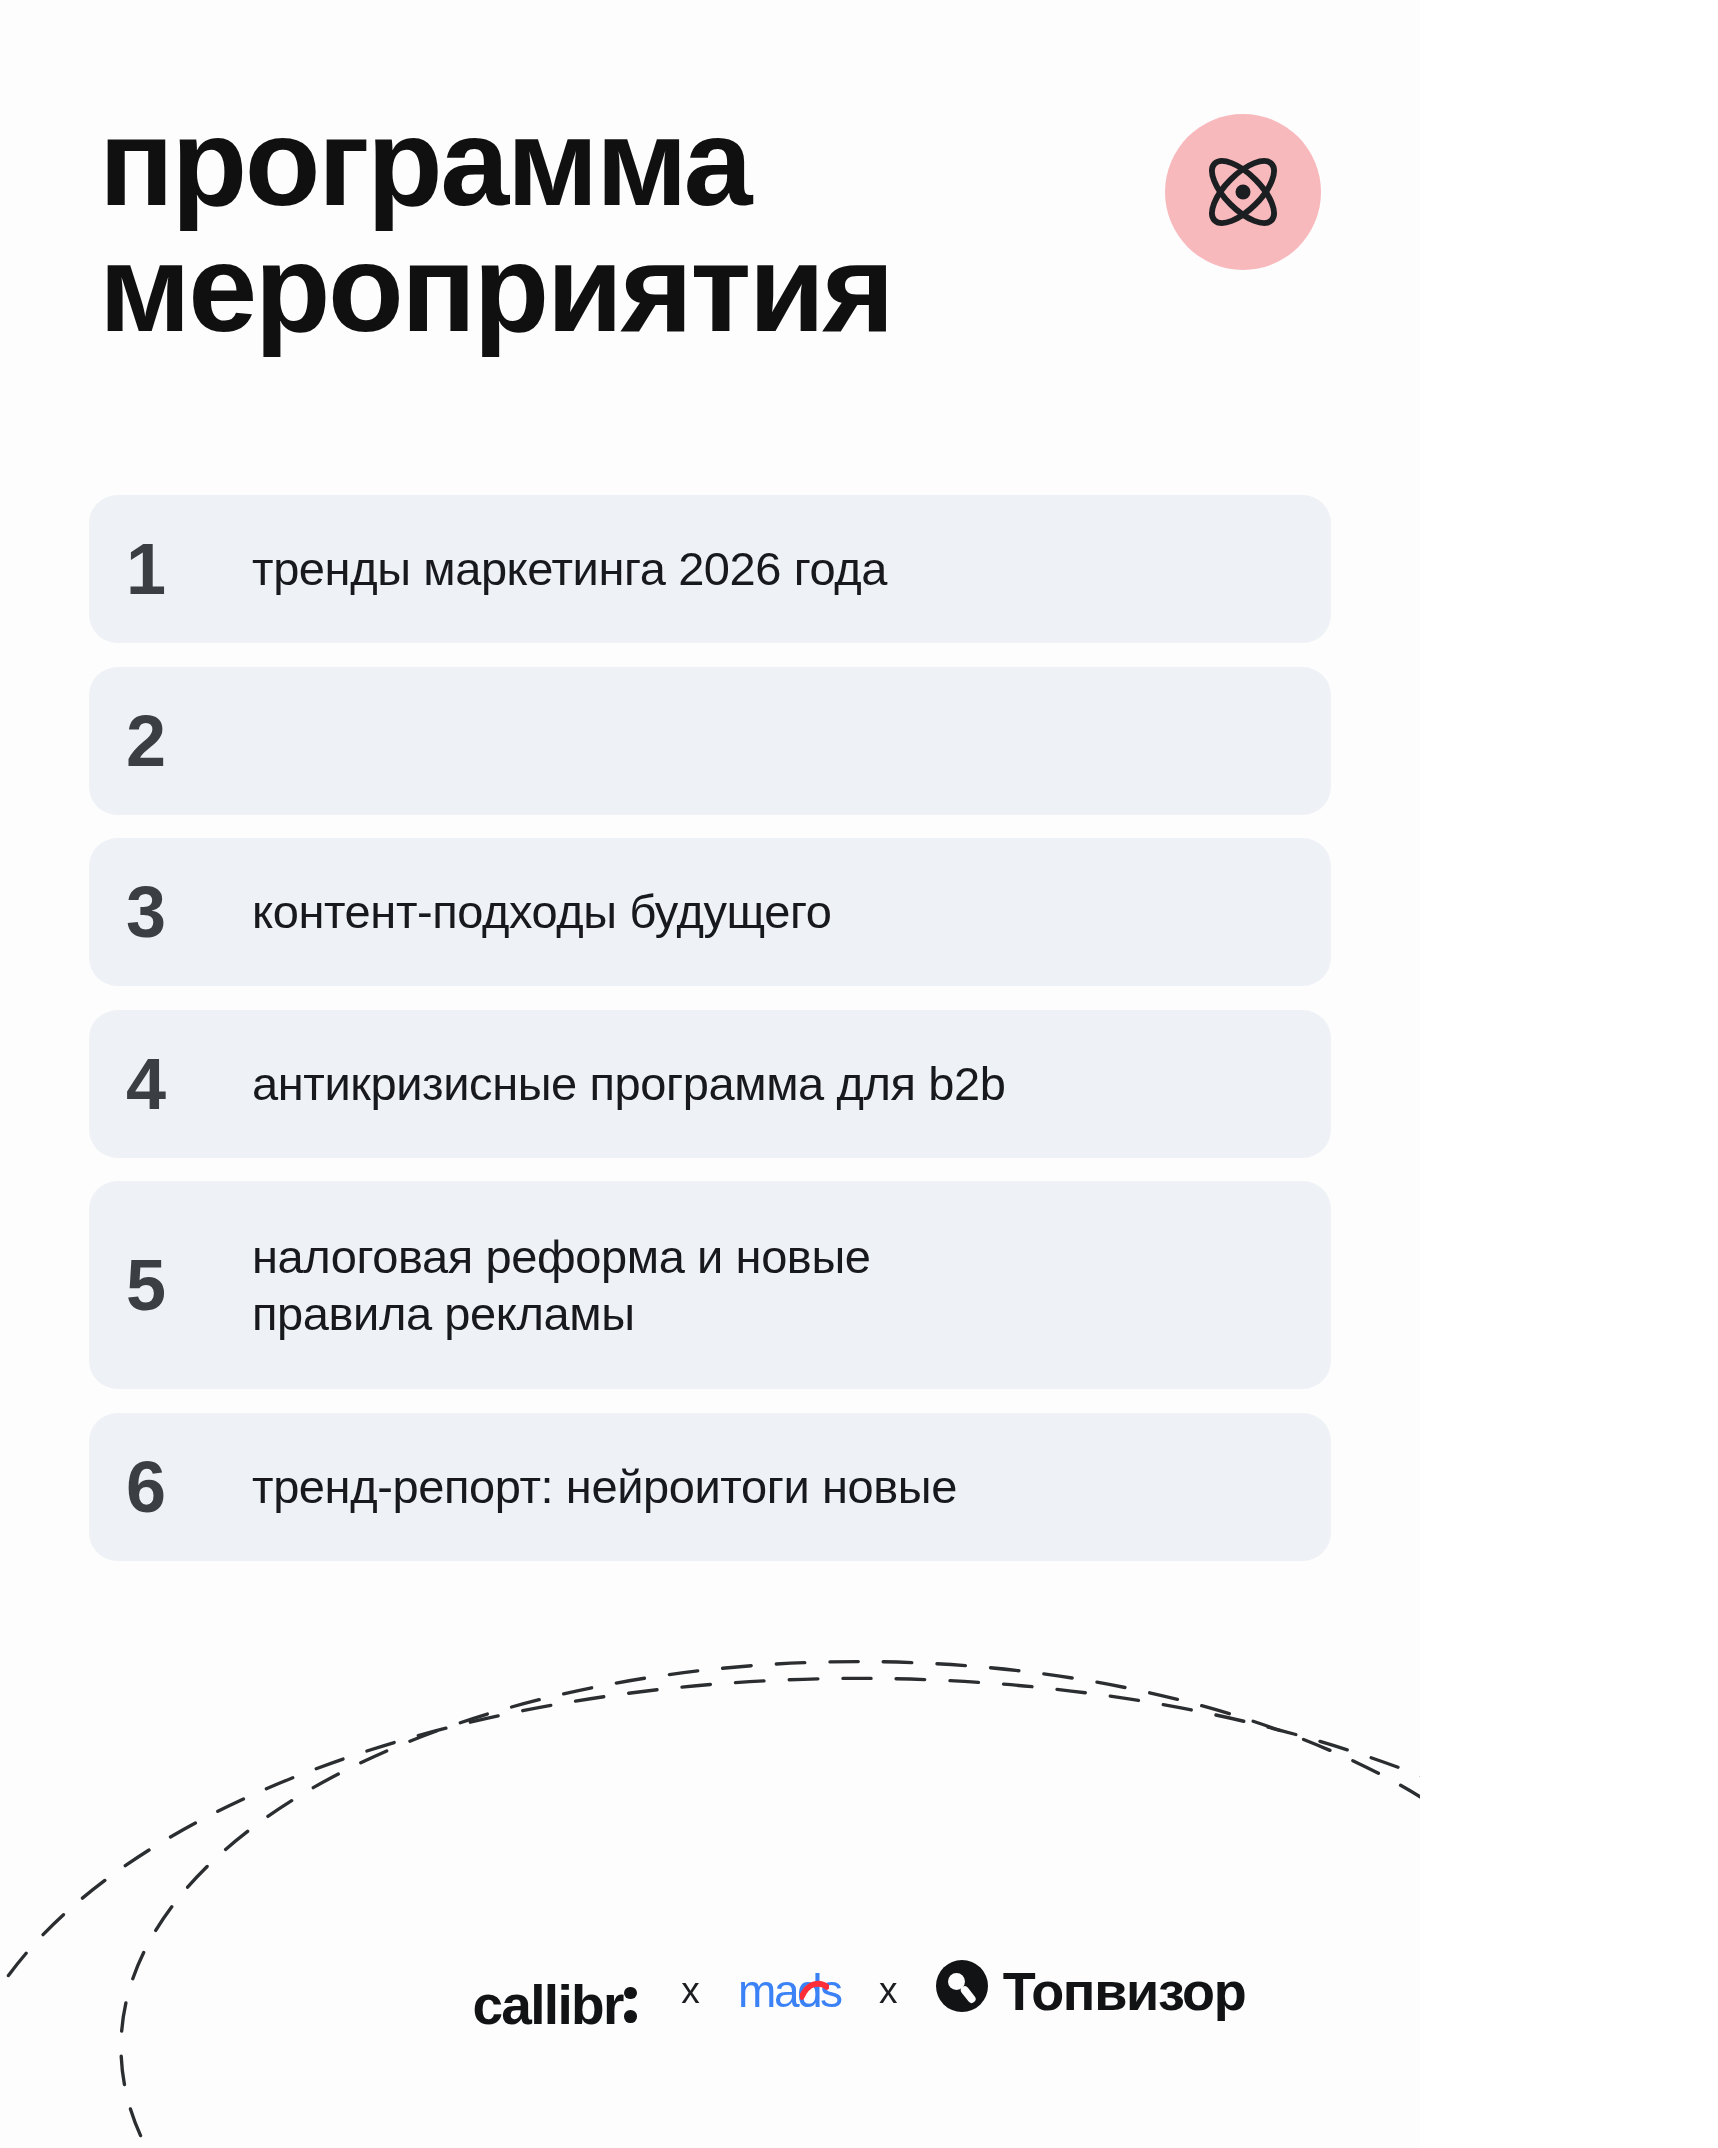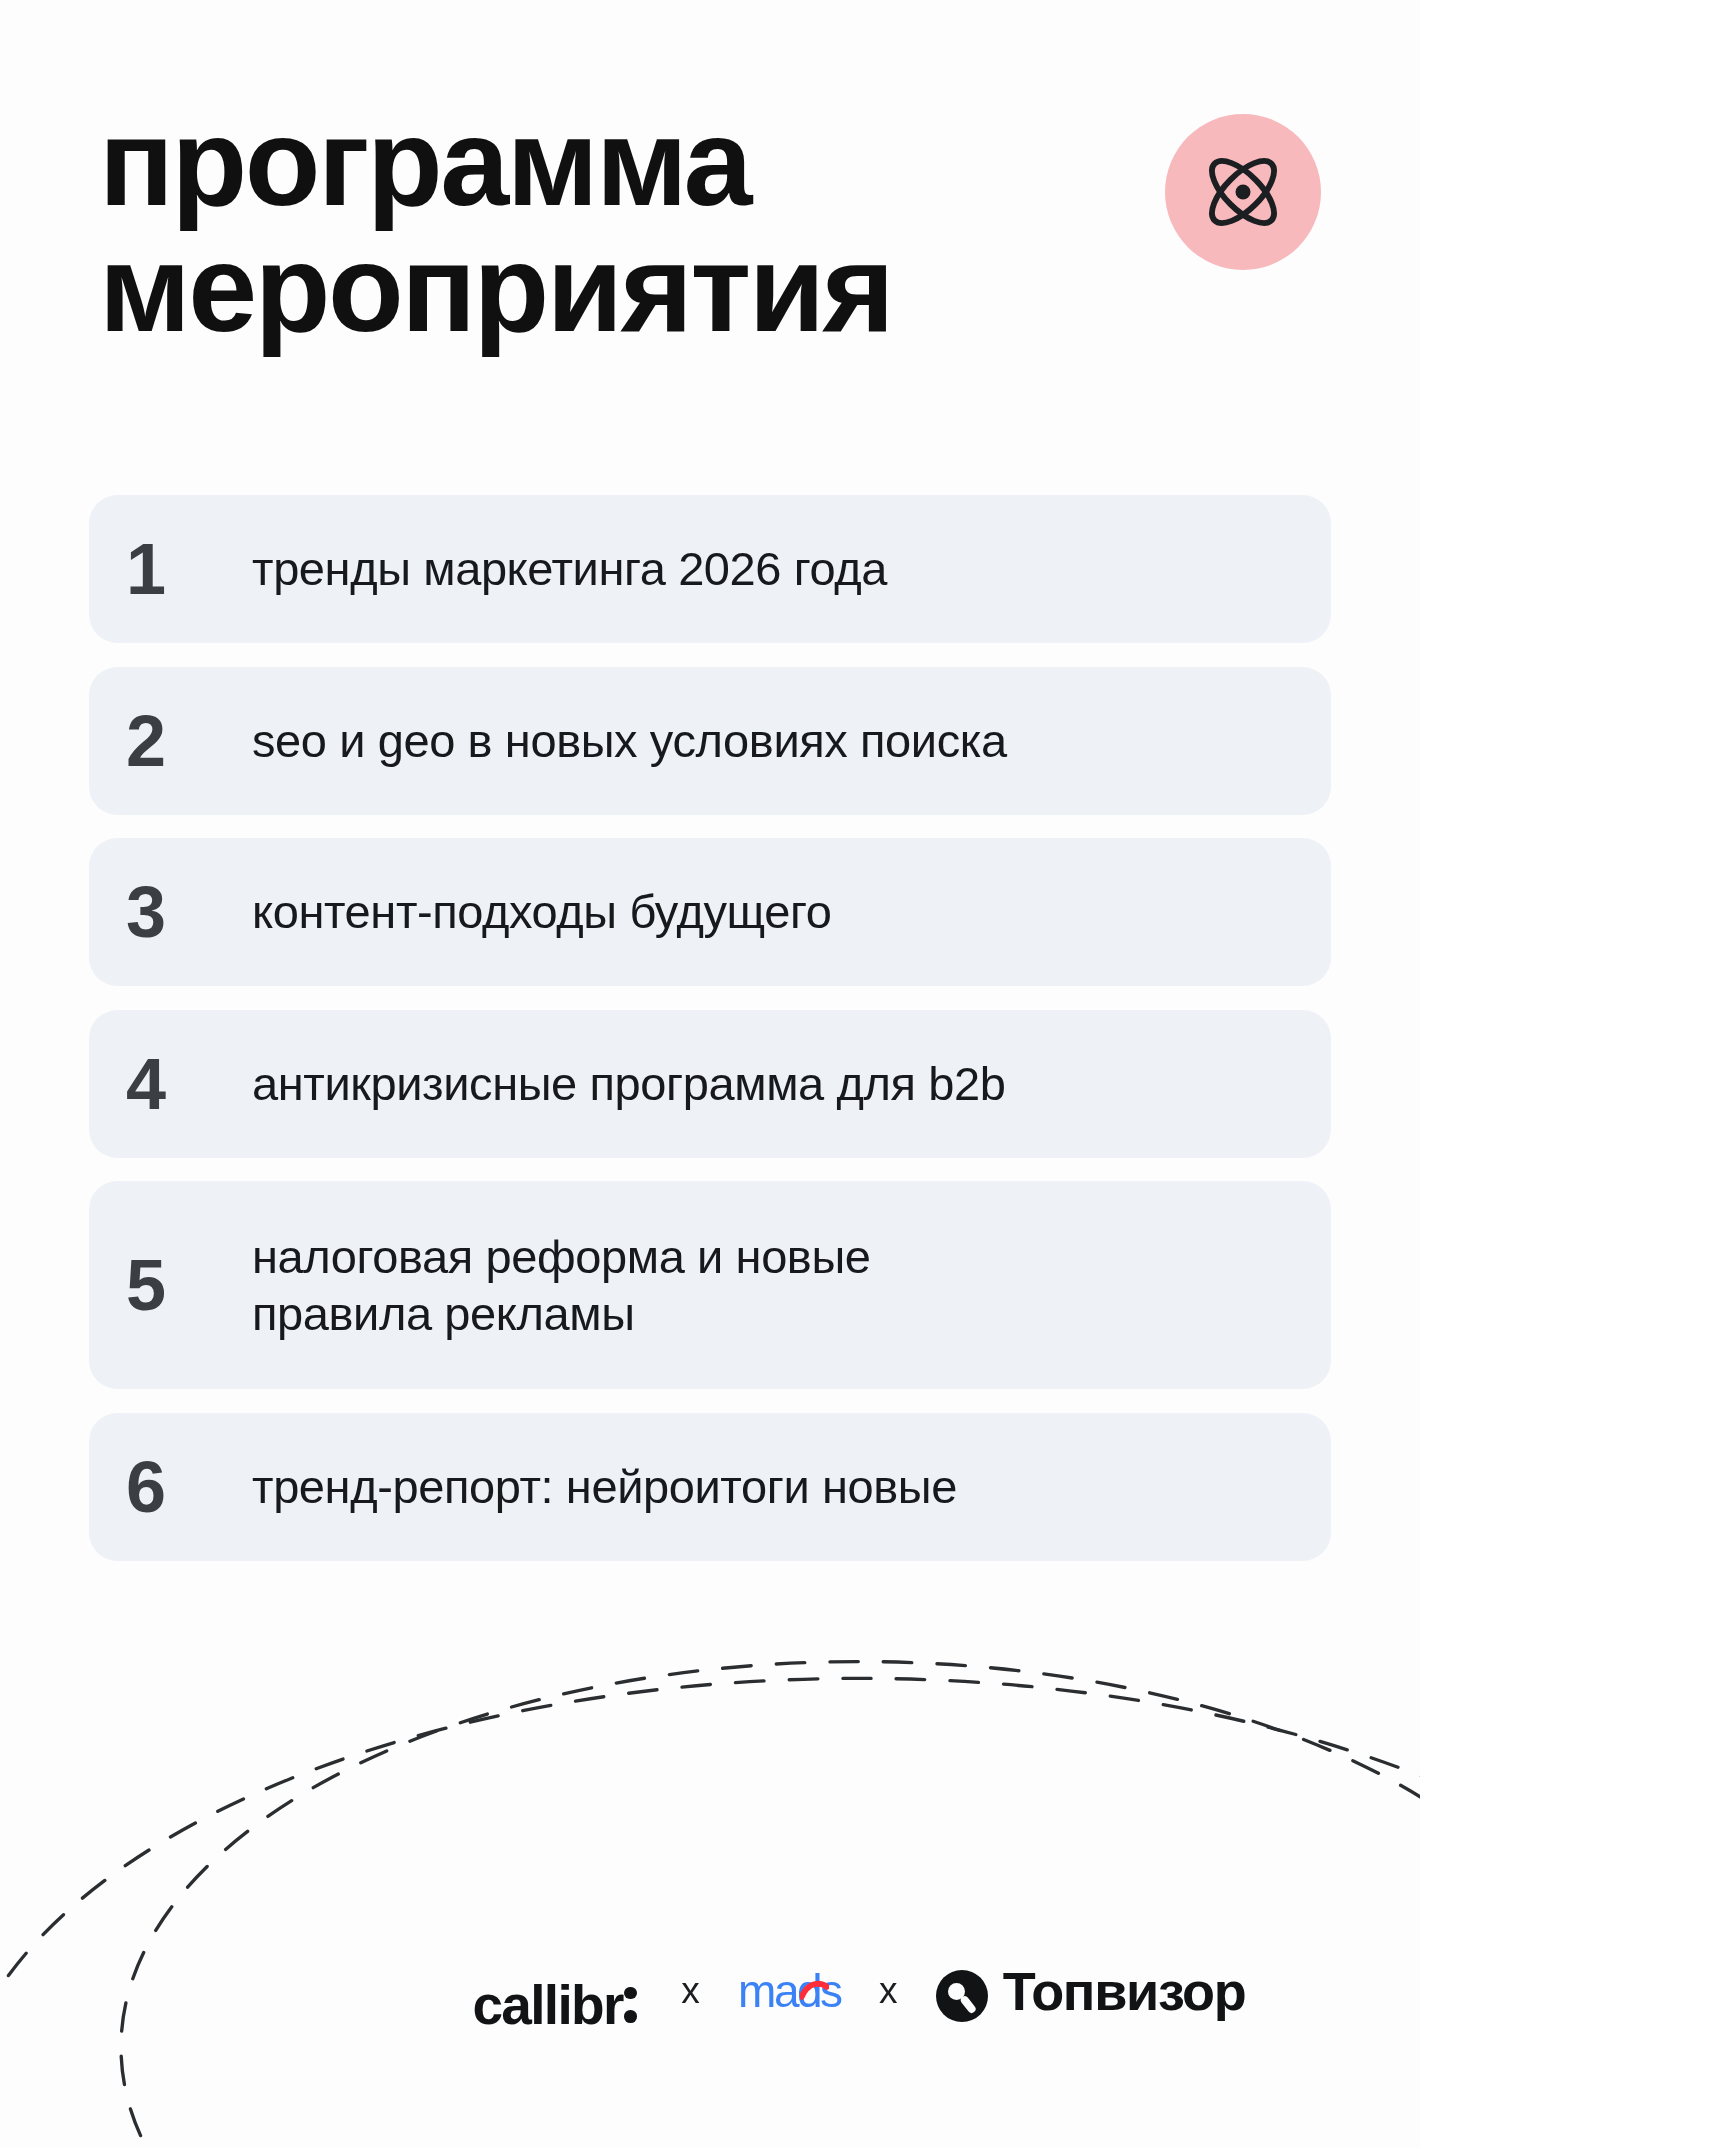--- a/index.html
+++ b/index.html
@@ -175,21 +175,21 @@
   .logo-mads .swoosh {
     position: absolute;
     top: -5px;
     left: 62px;
     width: 28.5px;
     height: 22px;
   }
 
   .logo-topvizor {
     display: flex;
-    align-items: flex-end;
+    align-items: flex-start;
     gap: 15px;
   }
   .logo-topvizor .mark {
     width: 52px;
     height: 52px;
     border-radius: 50%;
     background: #111315;
     position: relative;
     display: block;
   }
@@ -256,21 +256,20 @@
 
   <div class="program">
 
     <div class="row">
       <div class="row-num">1</div>
       <div class="row-text">тренды маркетинга 2026 года</div>
     </div>
 
     <div class="row">
       <div class="row-num">2</div>
-      <div class="row-text">seo и geo в новых условиях поиска</div>
     </div>
 
     <div class="row">
       <div class="row-num">3</div>
       <div class="row-text">контент-подходы будущего</div>
     </div>
 
     <div class="row">
       <div class="row-num">4</div>
       <div class="row-text">антикризисные программа для b2b</div>

